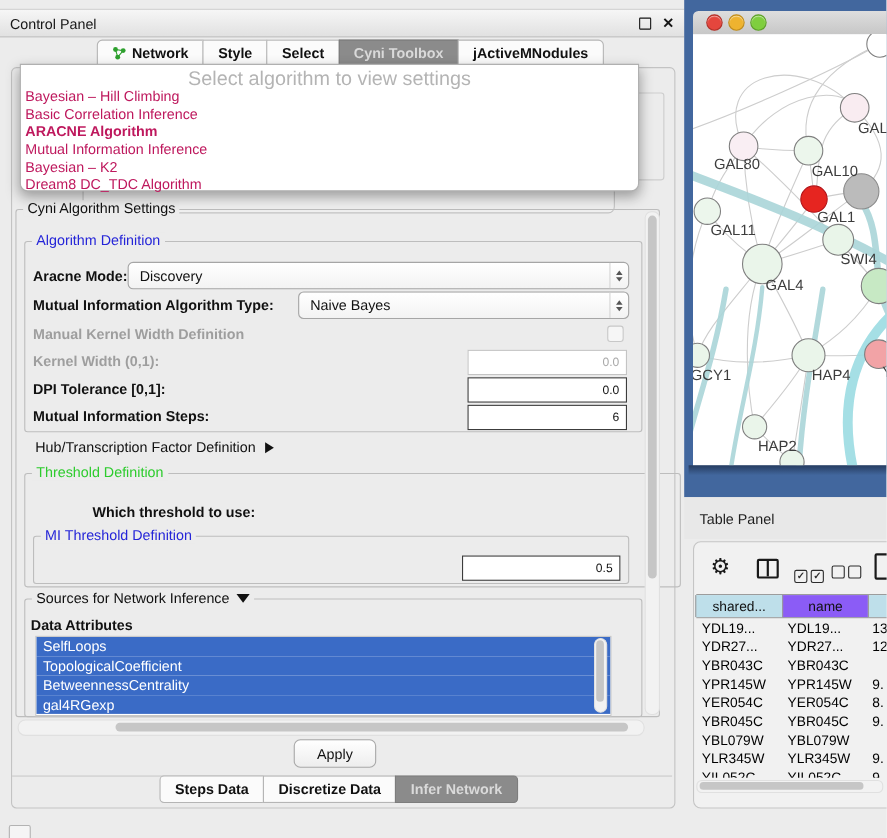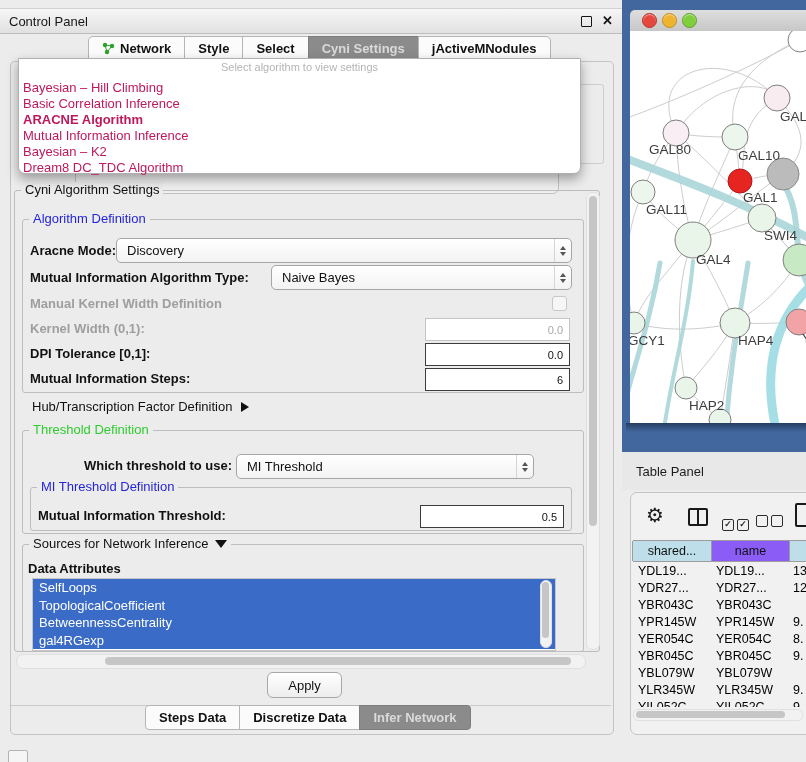--- a/index.html
+++ b/index.html
@@ -29,21 +29,21 @@
   
   #frag-group{left:544px;top:84px;width:58px;height:78px;border:1px solid #cdcdcd;border-radius:3px;}
   #frag-combo{left:75px;top:168px;width:482px;height:24px;border:1px solid #c2c2c2;border-radius:6px;background:#efefef;}
   #frag-spinner{left:558px;top:97px;width:18px;height:24px;border:2px solid #5d8ed6;border-radius:6px;background:#f1f1f1;
                 display:flex;flex-direction:column;align-items:center;justify-content:center;gap:2px;}
   .tri-up{width:0;height:0;border-left:4px solid transparent;border-right:4px solid transparent;border-bottom:4px solid #555;}
   .tri-dn{width:0;height:0;border-left:4px solid transparent;border-right:4px solid transparent;border-top:4px solid #555;}
   
   #dropdown{left:18px;top:58px;width:561px;height:114px;background:#fff;border:1px solid #b0b0b0;
             border-radius:0 0 7px 7px;box-shadow:0 5px 12px rgba(0,0,0,.35);z-index:50;}
-  .dd-prompt{height:19px;text-align:center;color:#b4b4b4;font-size:11px;padding-top:2px;}
+  .dd-prompt{height:19px;text-align:center;color:#b4b4b4;font-size:18px;padding-top:2px;}
   .dd-item{height:16px;line-height:16px;font-size:13px;color:#be185d;padding-left:4px;white-space:nowrap;}
   .dd-item.bold{font-weight:700;}
   
   .gbox{border:1px solid #bdbdbd;border-radius:3px;}
   .gtitle{position:absolute;top:-9px;left:6px;background:#ececec;padding:0 4px;font-size:13px;white-space:nowrap;display:flex;align-items:center;gap:6px;}
   .flabel{position:absolute;font-size:13px;font-weight:700;color:#111;white-space:nowrap;}
   .flabel.dis{color:#9e9e9e;}
   .combo{position:absolute;height:23px;background:linear-gradient(#ffffff,#f3f3f3);border:1px solid #a6a6a6;
          border-radius:5px;display:flex;align-items:center;}
   .combo .cval{flex:1;font-size:13px;color:#111;padding-left:10px;}
@@ -120,21 +120,21 @@
         </span>
         <span>Network</span>
       </div>
       <div class="ttab">
         <span>Style</span>
       </div>
       <div class="ttab">
         <span>Select</span>
       </div>
       <div class="ttab sel">
-        <span>Cyni Settings</span>
+        <span>Cyni Toolbox</span>
       </div>
       <div class="ttab">
         <span>jActiveMNodules</span>
       </div>
     </div>
 
   <div id="panel" class="abs"></div>
   <div id="panel-divider" class="abs"></div>
 
   <div id="frag-group" class="abs"></div>
@@ -192,35 +192,27 @@
   <div class="abs flabel" style="left:30px;top:371px;">Mutual Information Steps:</div>
   <div class="abs tfield" style="left:425px;top:368px;width:143px;">
     <span class="fval">6</span>
   </div>
 
   <div class="abs" style="left:32px;top:399px;display:flex;align-items:center;gap:9px;">
     <span style="font-size:13px;color:#111;">Hub/Transcription Factor Definition</span>
     <span class="tri-right"></span>
   </div>
 
-  <div class="abs gbox" style="left:22px;top:430px;width:560px;height:102px;">
+  <div class="abs gbox" style="left:22px;top:430px;width:560px;height:102px;padding-left:35px;">
     <div class="gtitle" style="color:#2ecc2e;">Threshold Definition</div>
   </div>
   <div class="abs flabel" style="left:84px;top:458px;">Which threshold to use:</div>
-  <div class="abs combo" style="left:236px;top:454px;width:296px;">
-    <span class="cval">MI Threshold</span>
-    <span class="cstep">
-        <i class="u"></i>
-        <i class="d"></i>
-      </span>
-  </div>
   <div class="abs gbox" style="left:30px;top:487px;width:540px;height:42px;">
     <div class="gtitle" style="color:#2525d8;">MI Threshold Definition</div>
   </div>
-  <div class="abs flabel" style="left:38px;top:508px;">Mutual Information Threshold:</div>
   <div class="abs tfield" style="left:420px;top:505px;width:142px;">
     <span class="fval">0.5</span>
   </div>
 
   <div class="abs gbox" style="left:22px;top:544px;width:560px;height:106px;">
     <div class="gtitle" style="color:#111;">
       <span>Sources for Network Inference</span>
       <span class="tri-down"></span>
     </div>
   </div>

